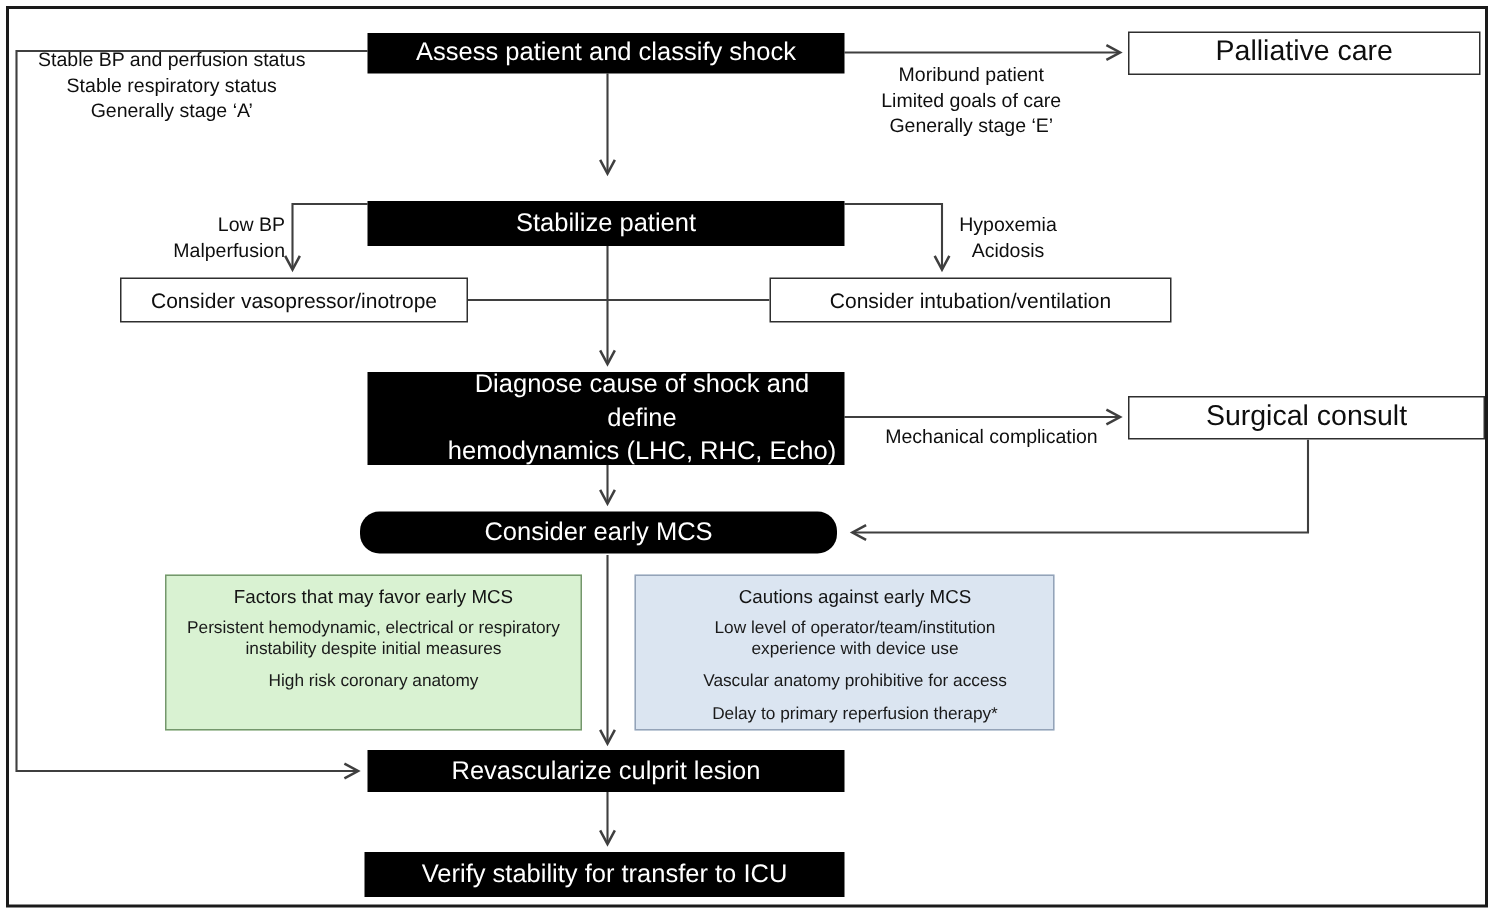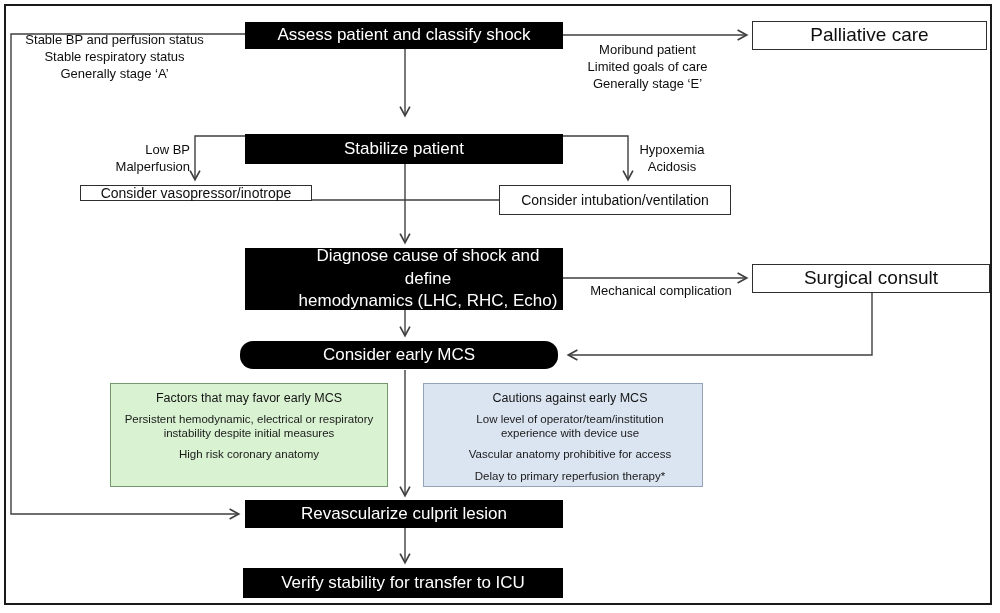--- a/index.html
+++ b/index.html
@@ -71,23 +71,23 @@
   </div>
 
   <div class="node black" style="left:240px; top:341px; width:318px; height:28px;border-radius:13px;">Consider early MCS</div>
 
   <div class="node black" style="left:245px; top:500px; width:318px; height:28px;">Revascularize culprit lesion</div>
 
   <div class="node black" style="left:243px; top:568px; width:320px; height:30px;">Verify stability for transfer to ICU</div>
 
   <div class="node white lg" style="left:752px; top:21px; width:235px; height:29px;">Palliative care</div>
 
-  <div class="node white" style="left:80px; top:185px; width:232px; height:16px;">Consider vasopressor/inotrope</div>
+  <div class="node white" style="left:80px; top:185px; width:232px; height:30px;">Consider vasopressor/inotrope</div>
 
-  <div class="node white" style="left:499px; top:185px; width:232px; height:30px;">Consider intubation/ventilation</div>
+  <div class="node white" style="left:513px; top:185px; width:268px; height:30px;">Consider intubation/ventilation</div>
 
   <div class="node white lg" style="left:752px; top:264px; width:238px; height:29px;">Surgical consult</div>
 
   <div class="sidetext" style="left:12px; top:31px; width:205px;">
     <span>Stable BP and perfusion status</span>
     <span>Stable respiratory status</span>
     <span>Generally stage ‘A’</span>
   </div>
 
   <div class="sidetext" style="left:565px; top:41px; width:165px;">

